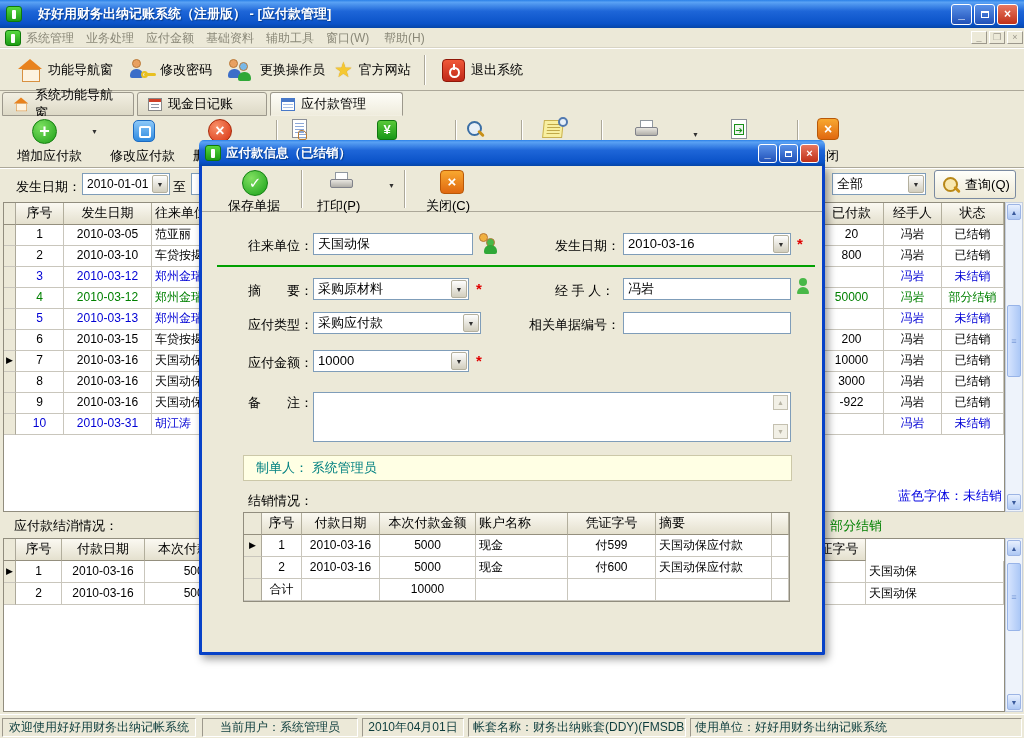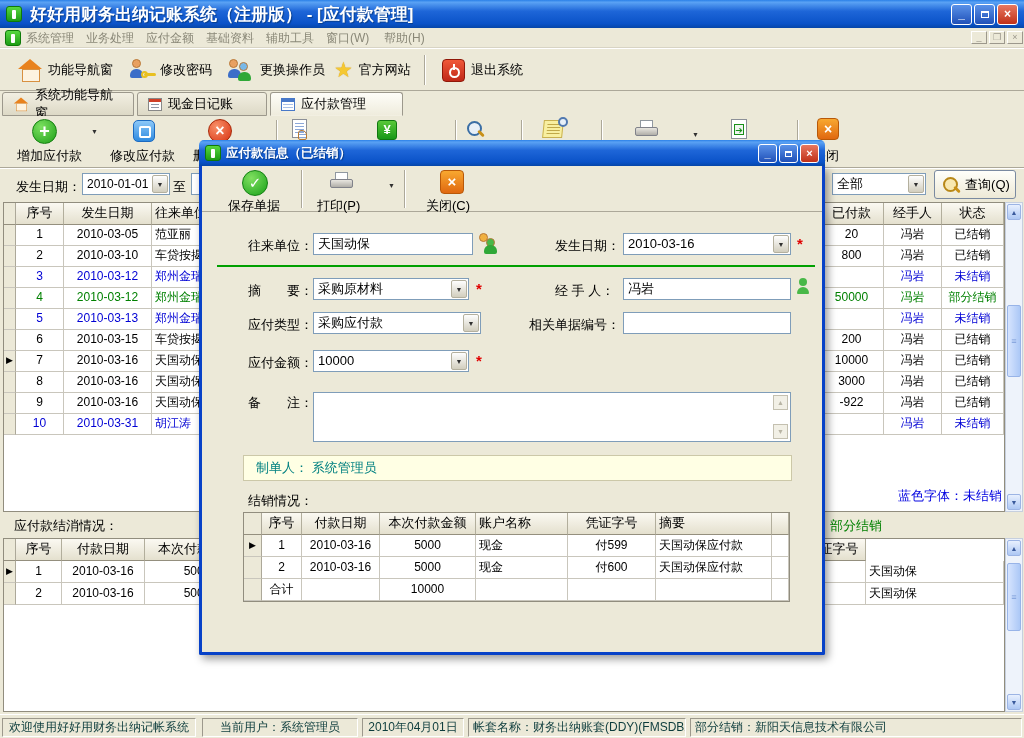--- a/index.html
+++ b/index.html
@@ -5,21 +5,21 @@
   * { margin:0; padding:0; box-sizing:border-box; }
   html,body { width:1024px; height:738px; }
   body { position:relative; font-family:"Liberation Sans","DejaVu Sans",sans-serif; font-size:12px; background:#ECE9D8; overflow:hidden; color:#000; }
   .abs { position:absolute; }
   .nowrap { white-space:nowrap; overflow:hidden; }
 
   
   #titlebar { left:0; top:0; width:1024px; height:28px;
     background:linear-gradient(180deg,#2A80E8 0%,#5AA2F4 8%,#1E66D8 40%,#0A52C8 85%,#0646A8 100%);
     display:flex; align-items:center; padding:0 6px; }
-  #titlebar .title { color:#fff; font-weight:bold; font-size:17px; margin-left:8px; text-shadow:1px 1px 1px #073D8C; }
+  #titlebar .title { color:#fff; font-weight:bold; font-size:13px; margin-left:16px; text-shadow:1px 1px 1px #073D8C; }
   .winbtn { width:21px; height:21px; border:1px solid #fff; border-radius:3px; color:#fff;
     background:linear-gradient(#5A92E8,#2050B8); font-weight:bold; text-align:center; font-size:12px; line-height:18px; margin-left:2px; }
   .winbtn.close { background:linear-gradient(#E87860,#C03018); }
   .glyph-restore { display:inline-block; width:8px; height:7px; border:1px solid #fff; border-top:2px solid #fff; margin-top:5px; }
 
   
   #menubar { left:0; top:28px; width:1024px; height:20px; background:#ECE9D8; border-bottom:1px solid #D8D4C4; }
   .menu-item { position:absolute; top:2px; height:16px; line-height:16px; color:#8A8878; font-size:12px; }
   .mdi-btn { position:absolute; top:3px; width:16px; height:13px; background:#ECE9D8; border:1px solid;
     border-color:#fff #9C988C #9C988C #fff; color:#9C988C; font-size:9px; line-height:10px; text-align:center; }
@@ -428,21 +428,21 @@
   <span class="sb-btn" style="top:1px;">▲</span>
   <span class="sb-thumb" style="top:24px;height:68px;line-height:66px;">≡</span>
   <span class="sb-btn" style="bottom:1px;">▼</span>
 </div>
 
 <div class="abs" id="statusbar">
   <span class="sb-panel" style="left:2px;width:194px;">欢迎使用好好用财务出纳记帐系统</span>
   <span class="sb-panel" style="left:202px;width:156px;">当前用户：系统管理员</span>
   <span class="sb-panel" style="left:362px;width:102px;">2010年04月01日</span>
   <span class="sb-panel" style="left:468px;width:218px;text-align:left;">帐套名称：财务出纳账套(DDY)(FMSDB20</span>
-  <span class="sb-panel" style="left:690px;width:332px;text-align:left;">部分结销：新阳天信息技术有限公司</span>
+  <span class="sb-panel" style="left:690px;width:332px;text-align:left;">使用单位：好好用财务出纳记账系统</span>
 </div>
 
 <div class="abs" id="dialog" style="margin-top:26px;">
   <div id="dlg-titlebar">
     <span class="ic-app"></span>
     <span class="title nowrap">应付款信息（已结销）</span>
     <span style="margin-left:auto; display:flex;">
       <span class="dwinbtn">_</span>
       <span class="dwinbtn"><span class="glyph-restore" style="width:7px;height:6px;margin-top:4px;"></span></span>
       <span class="dwinbtn close">×</span>

